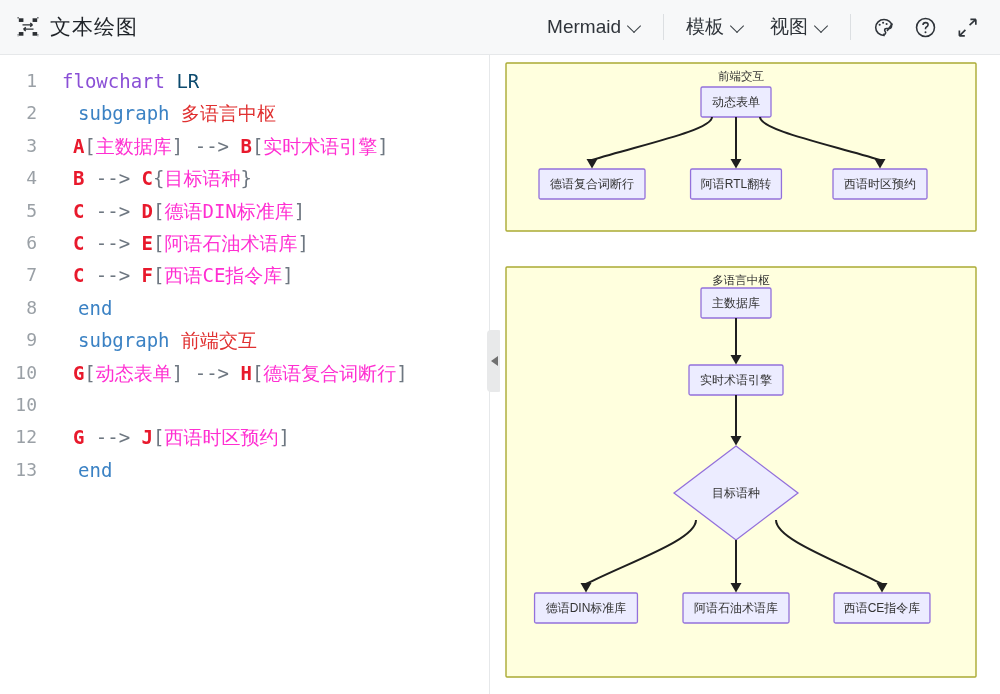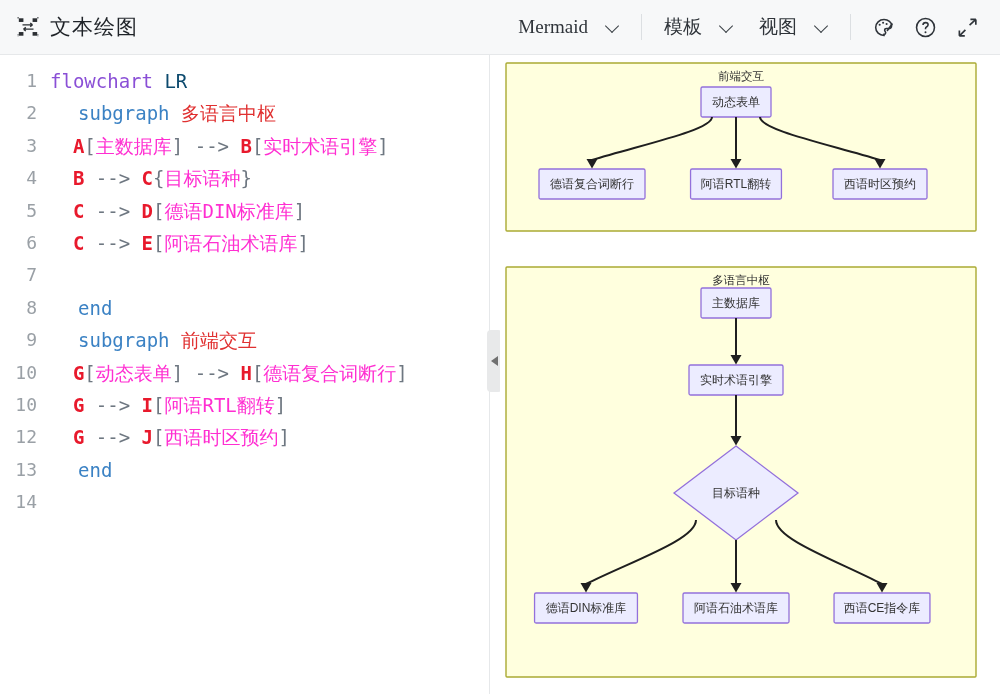--- a/index.html
+++ b/index.html
@@ -42,28 +42,27 @@
     letter-spacing: 1px;
     white-space: nowrap;
   }
   .header-spacer { flex: 1 1 auto; }
 
   .toolbar {
     display: flex; align-items: center;
     gap: 0px;
   }
   .tb-menu {
-    display: inline-flex; align-items: center; gap: 18px;
+    display: inline-flex; align-items: center; gap: 7px;
     font-size: 19px;
     color: #2f343a;
     padding: 5px 13px;
     border-radius: 6px;
     cursor: pointer;
     white-space: nowrap;
-    font-family: Liberation Serif, serif;
   }
   .chev {
     width: 13px; height: 13px;
     display: inline-block;
     position: relative;
     top: -1px;
   }
   .chev::before {
     content: "";
     position: absolute;
@@ -122,21 +121,21 @@
     font-size: 18px;
     user-select: none;
     font-family: "DejaVu Sans Mono", "Liberation Mono", monospace;
   }
   .code {
     flex: 1 1 auto;
     white-space: pre-wrap;
     word-break: break-word;
     color: #24292f;
   }
-  .k-kw      { color: #8a4fd6; }          
+  .k-kw      { color: #8a4fd6; margin-left: 12px; }          
   .k-kw2     { color: #3b82c4; margin-left: 28px; }          
   .k-type    { color: #0c4a6e; }          
   .k-sub     { color: #e03030; }          
   .k-id      { color: #e8192c; font-weight: bold; }  
   .k-txt     { color: #ff2ed1; }          
   .k-brk     { color: #6e7781; }          
   .k-arr     { color: #6e7781; }          
 
   
   .divider {
@@ -271,48 +270,44 @@
           <div class="cl">
             <div class="gutter">5</div>
             <div class="code"><span class="k-arr">  </span><span class="k-id">C</span><span class="k-arr"> --&gt; </span><span class="k-id">D</span><span class="k-brk">[</span><span class="k-txt">德语DIN标准库</span><span class="k-brk">]</span></div>
           </div>
           <div class="cl">
             <div class="gutter">6</div>
             <div class="code"><span class="k-arr">  </span><span class="k-id">C</span><span class="k-arr"> --&gt; </span><span class="k-id">E</span><span class="k-brk">[</span><span class="k-txt">阿语石油术语库</span><span class="k-brk">]</span></div>
           </div>
           <div class="cl">
             <div class="gutter">7</div>
+            <div class="code"><span class="k-arr">  </span><span class="k-id">C</span><span class="k-arr"> --&gt; </span><span class="k-id">F</span><span class="k-brk">[</span><span class="k-txt">西语CE指令库</span><span class="k-brk">]</span></div>
           </div>
           <div class="cl">
             <div class="gutter">8</div>
             <div class="code"><span class="k-kw2">end</span></div>
           </div>
           <div class="cl">
             <div class="gutter">9</div>
             <div class="code"><span class="k-kw2">subgraph</span><span class="k-arr"> </span><span class="k-sub">前端交互</span></div>
           </div>
           <div class="cl">
             <div class="gutter">10</div>
             <div class="code"><span class="k-arr">  </span><span class="k-id">G</span><span class="k-brk">[</span><span class="k-txt">动态表单</span><span class="k-brk">]</span><span class="k-arr"> --&gt; </span><span class="k-id">H</span><span class="k-brk">[</span><span class="k-txt">德语复合词断行</span><span class="k-brk">]</span></div>
           </div>
           <div class="cl">
             <div class="gutter">10</div>
-            <div class="code"><span class="k-arr">  </span><span class="k-id">G</span><span class="k-arr"> --&gt; </span><span class="k-id">I</span><span class="k-brk">[</span><span class="k-txt">阿语RTL翻转</span><span class="k-brk">]</span></div>
           </div>
           <div class="cl">
             <div class="gutter">12</div>
             <div class="code"><span class="k-arr">  </span><span class="k-id">G</span><span class="k-arr"> --&gt; </span><span class="k-id">J</span><span class="k-brk">[</span><span class="k-txt">西语时区预约</span><span class="k-brk">]</span></div>
           </div>
           <div class="cl">
             <div class="gutter">13</div>
             <div class="code"><span class="k-kw2">end</span></div>
-          </div>
-          <div class="cl">
-            <div class="gutter">14</div>
-            <div class="code"><span class="k-arr"></span></div>
           </div>
         </div>
     </div>
 
     <div class="divider">
       <div class="collapse-handle">
         <span class="tri"></span>
       </div>
     </div>
 

